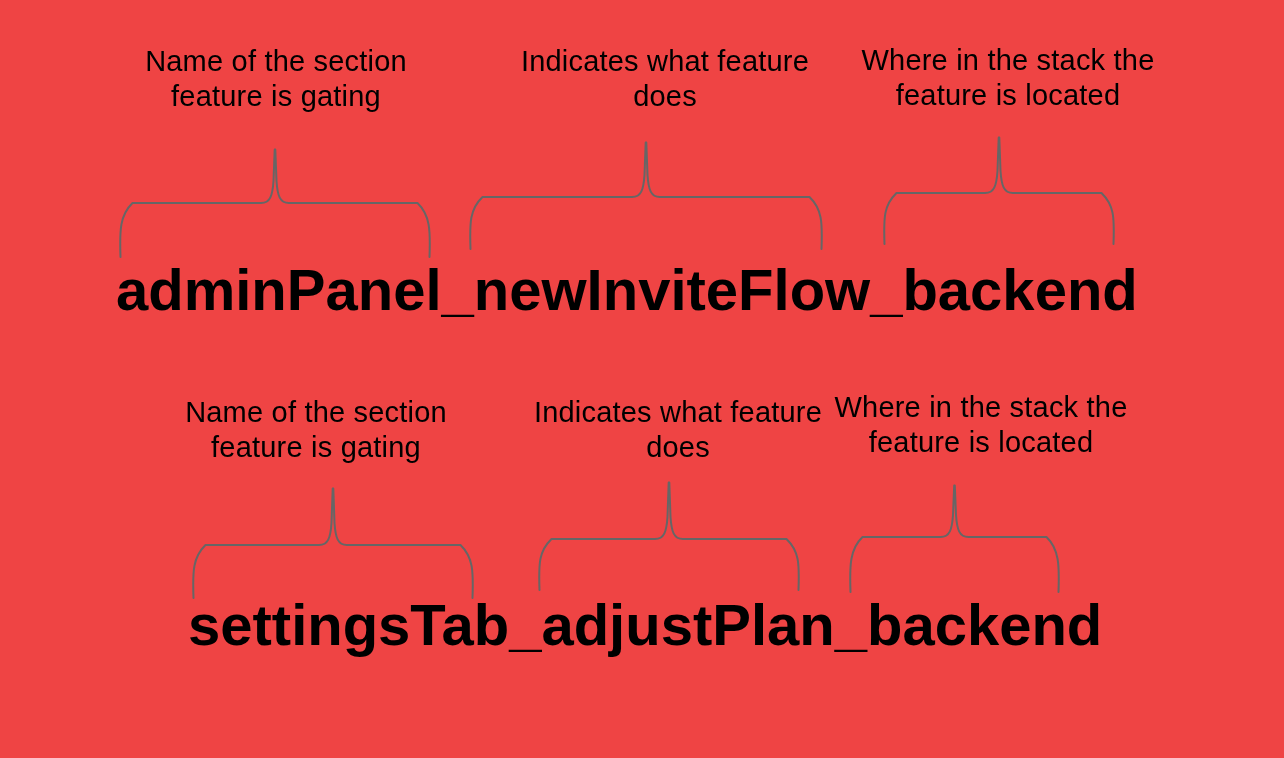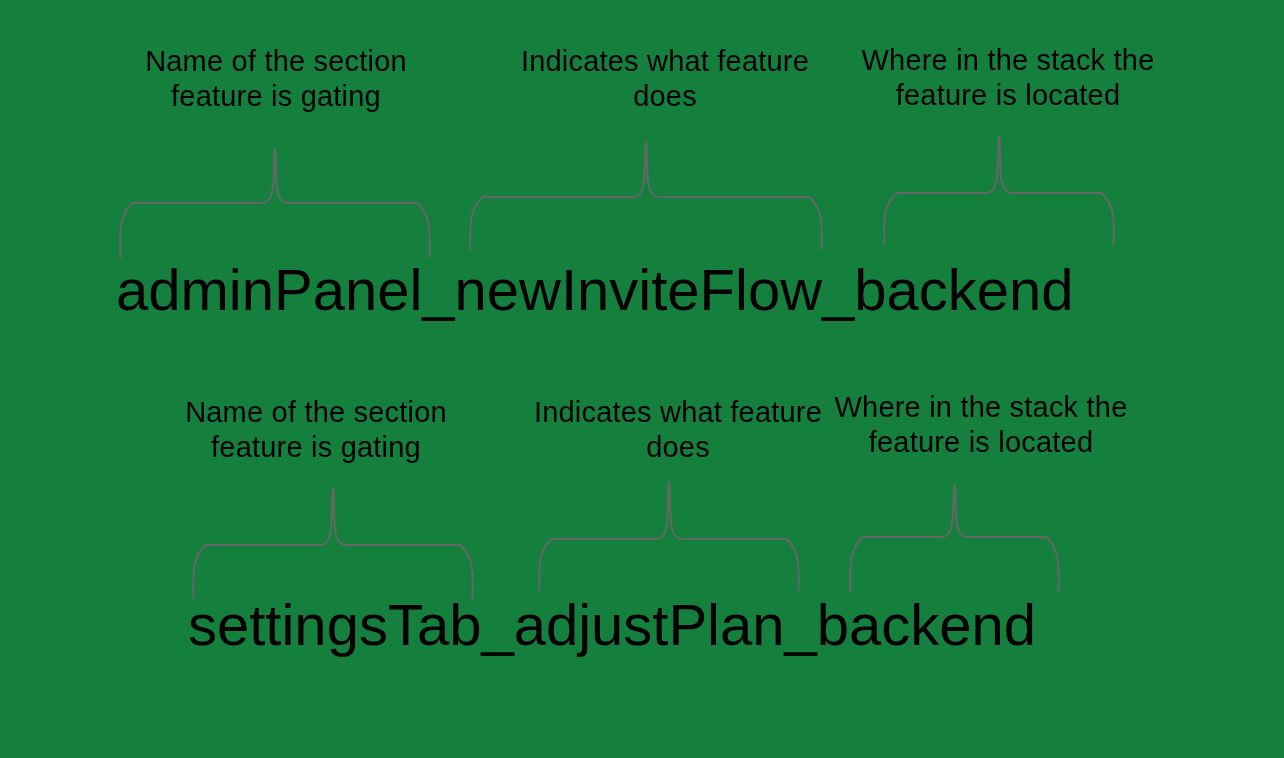--- a/index.html
+++ b/index.html
@@ -24,31 +24,32 @@
     color: #000000;
     letter-spacing: 0.2px;
   }
   .anno-label span { display: block; }
   .flag-name {
     position: absolute;
     font-size: 58px;
     line-height: 64px;
     color: #000000;
     white-space: nowrap;
+    font-weight: bold;
   }
   svg.brace {
     position: absolute;
     overflow: visible;
     display: block;
   }
 </style>
 </head>
 <body>
 
-<div class="canvas" style="background: #15803d;">
+<div class="canvas" style="background: #ef4444;">
 
   <div class="group">
 
     <div class="anno-label" style="left: 106px; top: 44px; color: rgb(0, 0, 0);">
       <span>Name of the section</span>
       <span>feature is gating</span>
     </div>
 
     <div class="anno-label" style="left: 495px; top: 44px; color: rgb(0, 0, 0);">
       <span>Indicates what feature</span>

